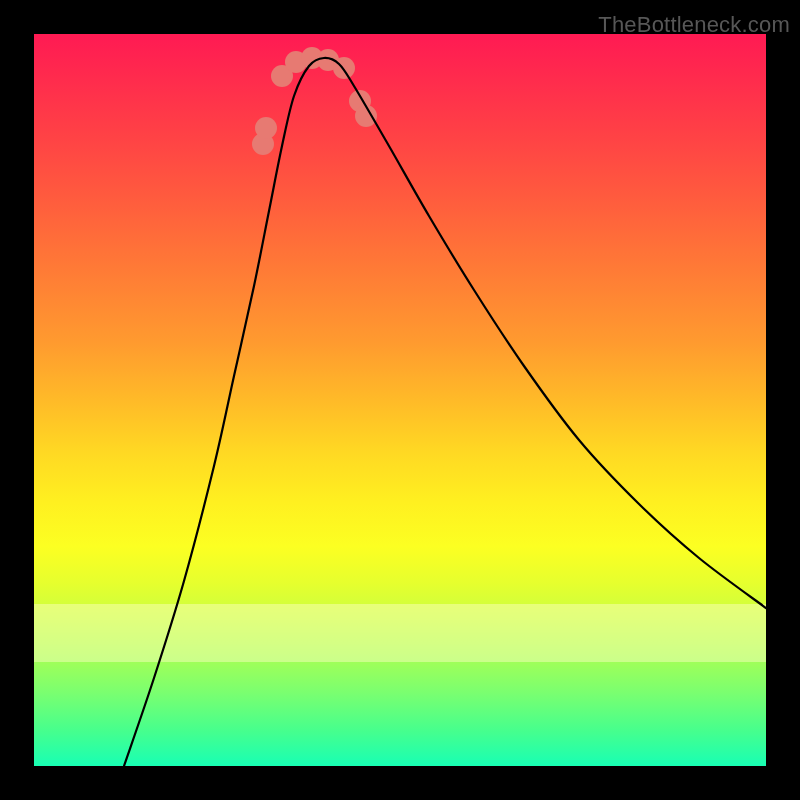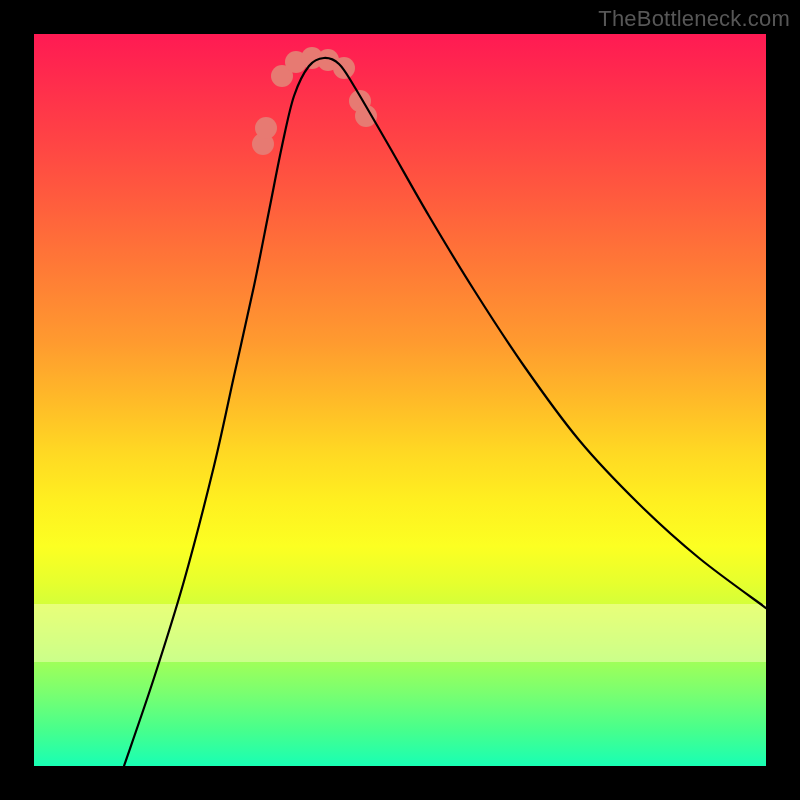--- a/index.html
+++ b/index.html
@@ -44,21 +44,21 @@
   .yellow-band {
     position: absolute;
     left: 0;
     right: 0;
     top: 570px;
     height: 58px;
     background: rgba(255, 255, 200, 0.45);
   }
   .watermark {
     position: absolute;
-    top: 6px;
+    top: 12px;
     right: 10px;
     color: #575757;
     font-size: 22px;
     font-weight: 500;
     letter-spacing: 0.2px;
   }
   svg.curve {
     position: absolute;
     inset: 0;
   }

